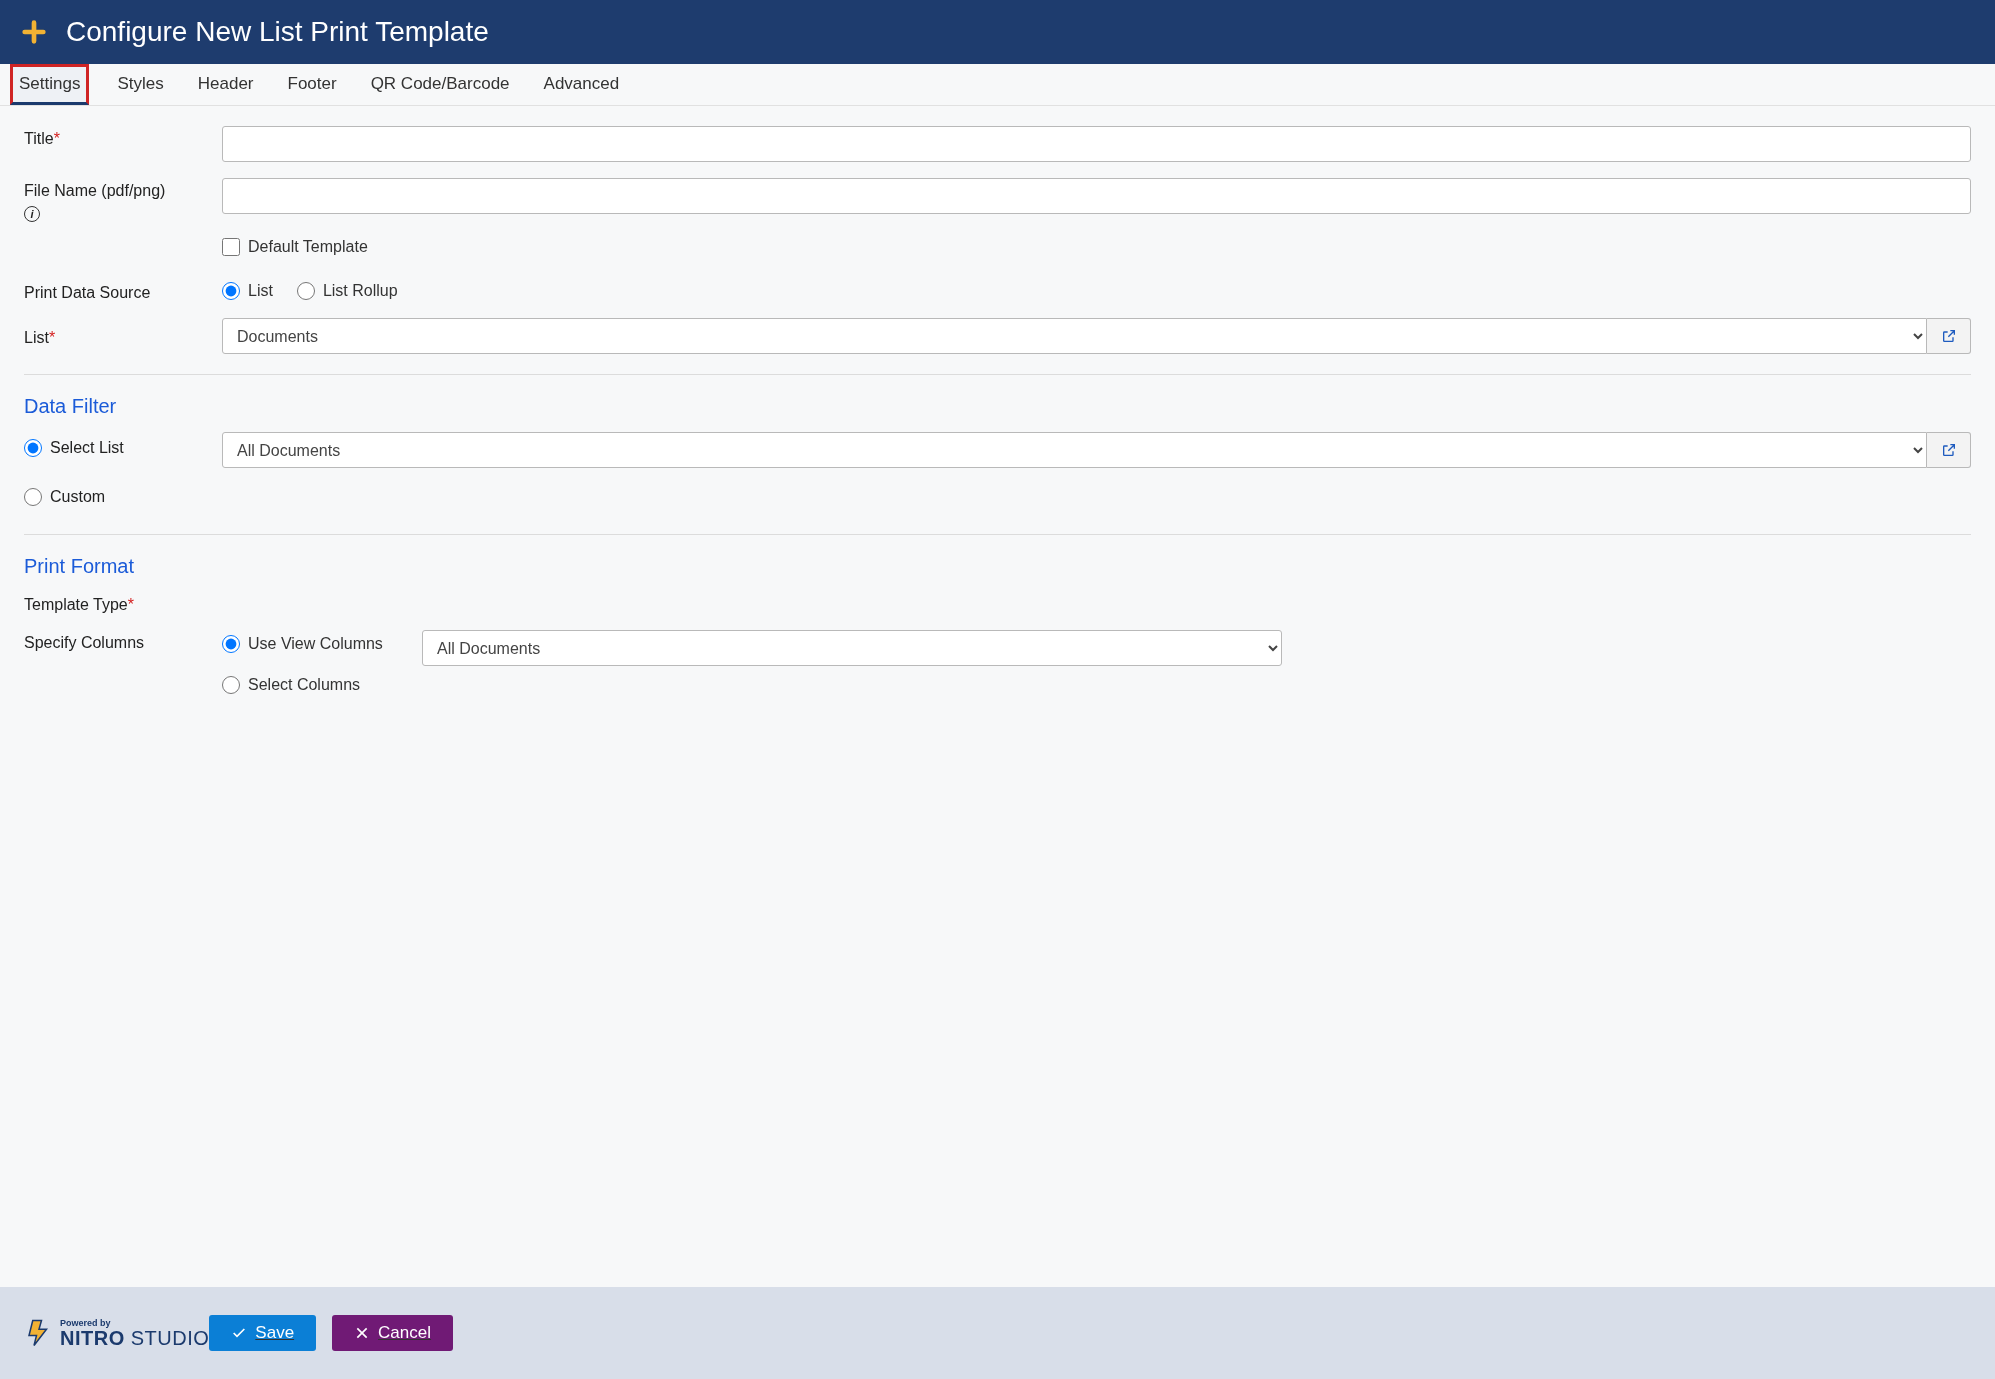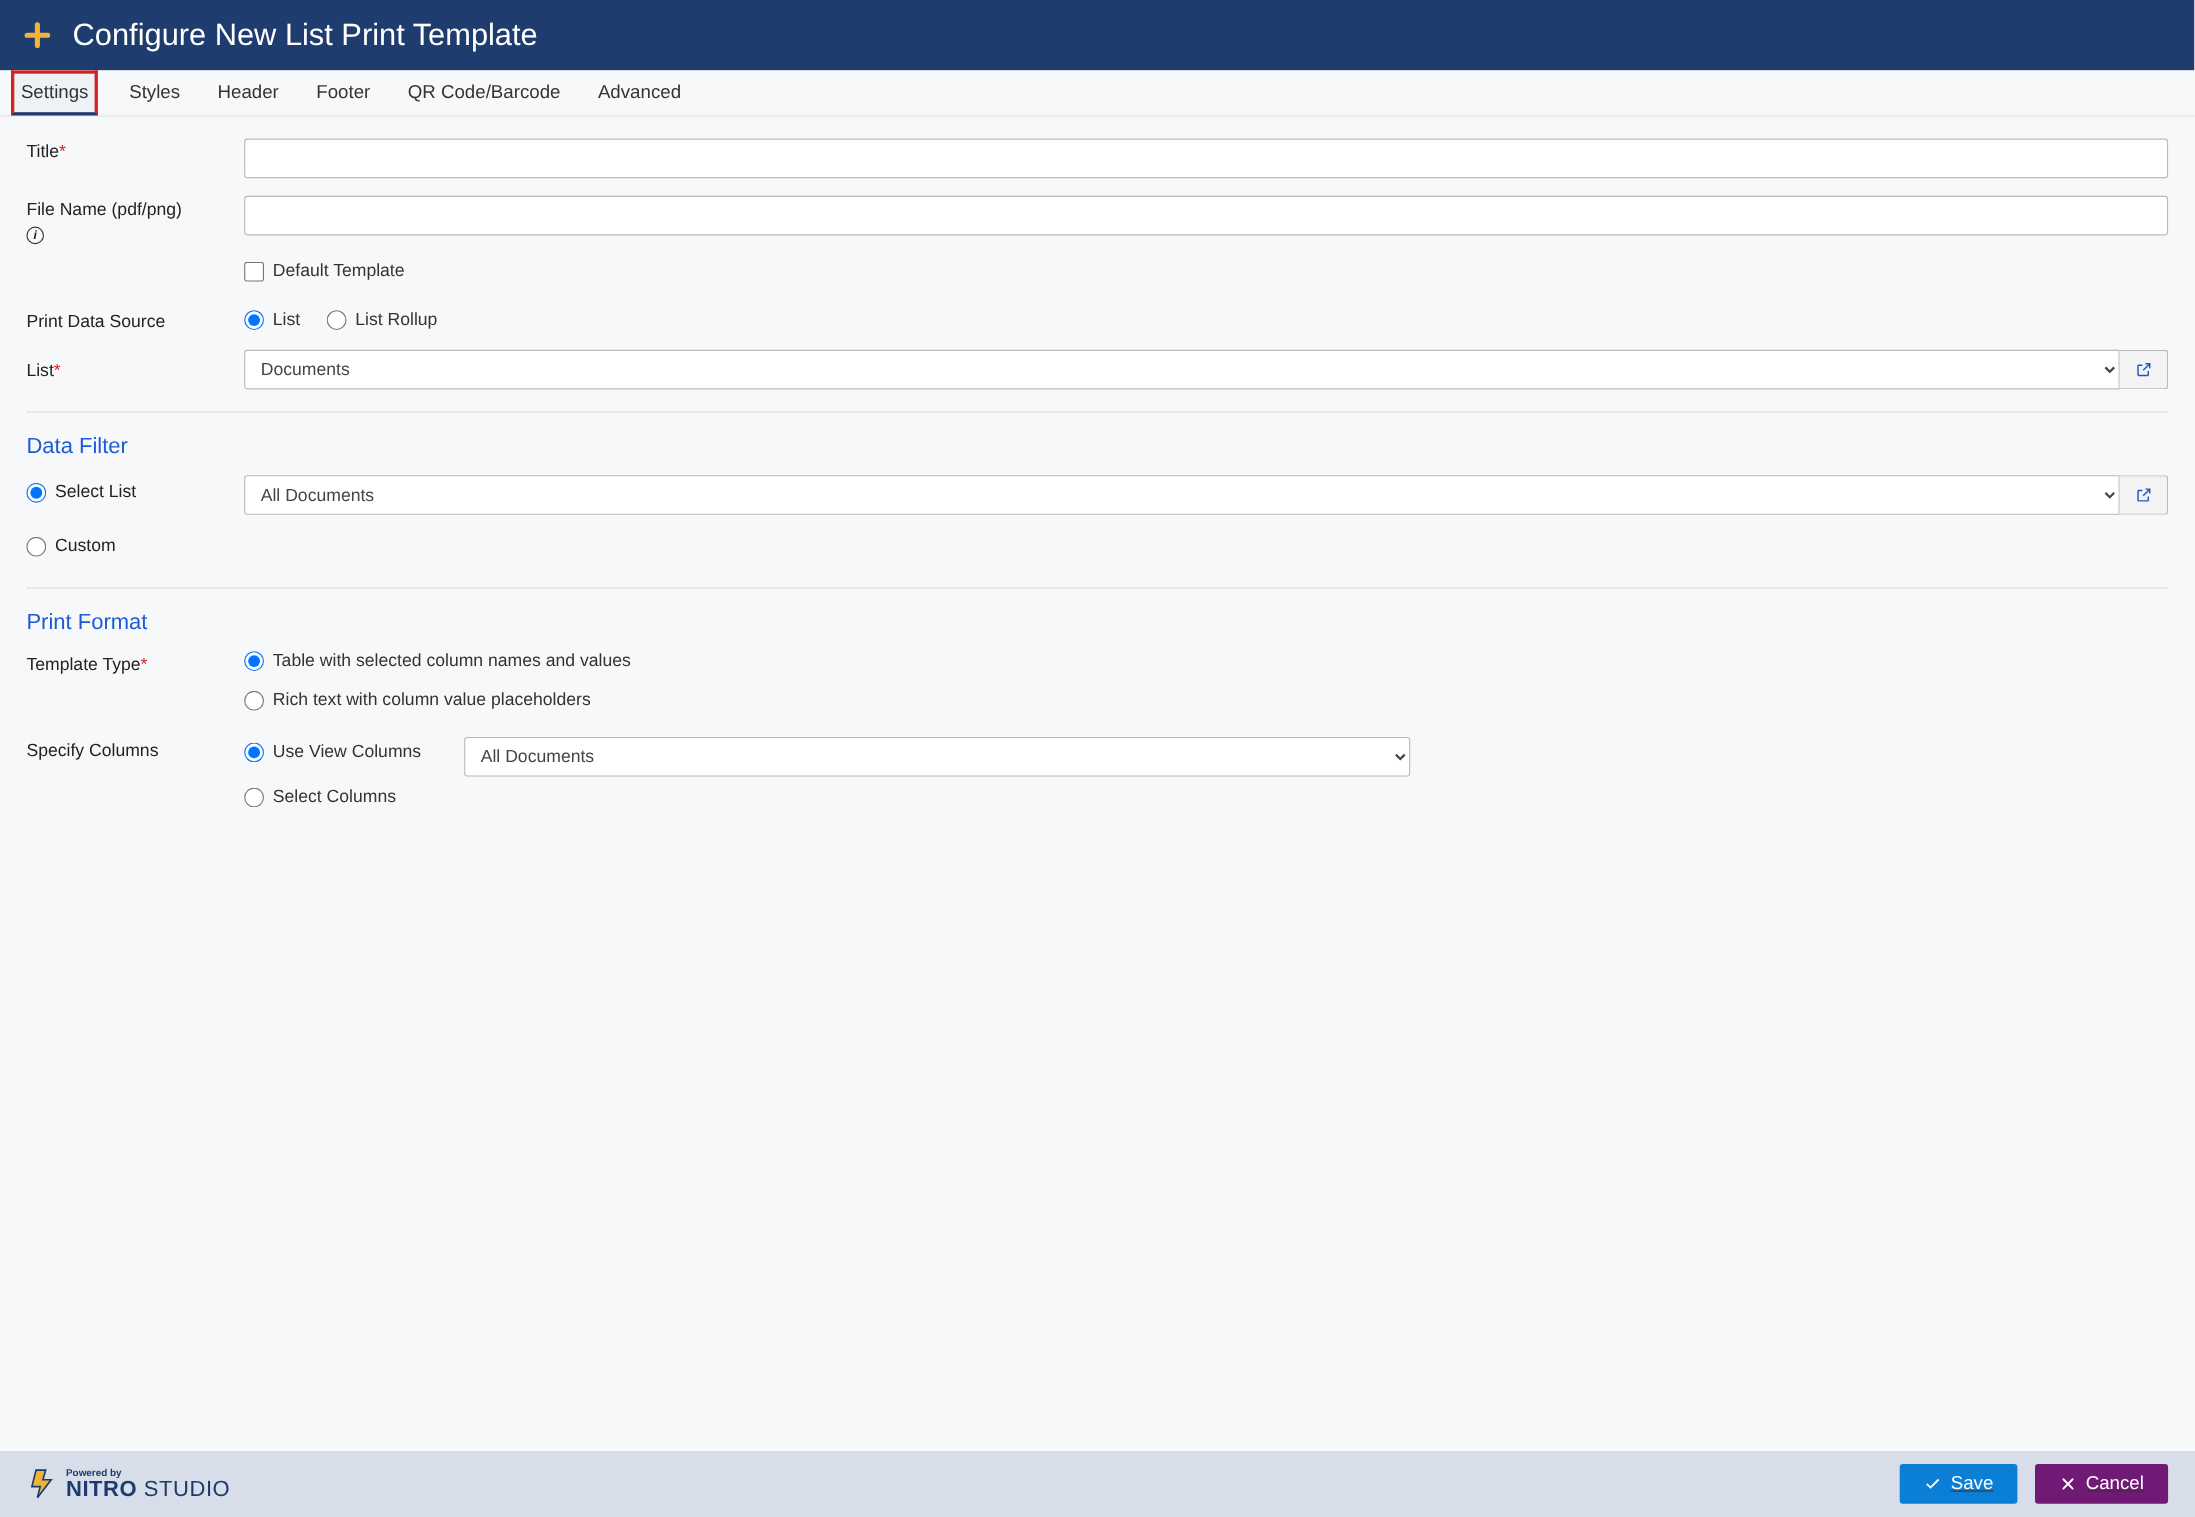--- a/index.html
+++ b/index.html
@@ -118,24 +118,23 @@
 
 .template-radio-block { display: flex; flex-direction: column; gap: 10px; }
 
 .inline-select-row { display: flex; align-items: center; gap: 20px; }
 .inline-select-row .select-box { max-width: 860px; }
 
 .footer {
   position: fixed;
   bottom: 0; left: 0; right: 0;
   background: #d8dee9;
-  padding: 12px 24px;
-  display: flex;
-  align-items: center;
-  justify-content: space-between;
+  padding: 28px 24px;
+  display: flex;
+  align-items: center;
 }
 .brand { display: flex; align-items: center; gap: 6px; }
 .brand-text { display: flex; flex-direction: column; line-height: 1; }
 .brand-text small { font-size: 9px; color: #1b3a6d; font-weight: 600; }
 .brand-text .logo-name { font-size: 20px; color: #1b3a6d; font-weight: 700; letter-spacing: 0.5px; }
 .brand-text .logo-name .thin { font-weight: 300; }
 
 .footer-btns { display: flex; gap: 16px; text-decoration: underline; }
 .btn {
   padding: 8px 22px;
@@ -275,32 +274,20 @@
     <div class="form-control"></div>
   </div>
 
   <hr class="sep">
 
   <div class="section-title">Print Format</div>
 
   <div class="form-row">
     <div class="form-label">
       <span>Template Type</span><span class="req">*</span>
-    </div>
-    <div class="form-control">
-      <div class="template-radio-block">
-        <label class="radio-row">
-          <input type="radio" name="templatetype" checked="" style="">
-          <span>Table with selected column names and values</span>
-        </label>
-        <label class="radio-row">
-          <input type="radio" name="templatetype" style="">
-          <span>Rich text with column value placeholders</span>
-        </label>
-      </div>
     </div>
   </div>
 
   <div class="form-row">
     <div class="form-label">Specify Columns</div>
     <div class="form-control">
       <div class="template-radio-block">
         <div class="inline-select-row">
           <label class="radio-row" style="min-width:180px;">
             <input type="radio" name="speccols" checked="" style="">

